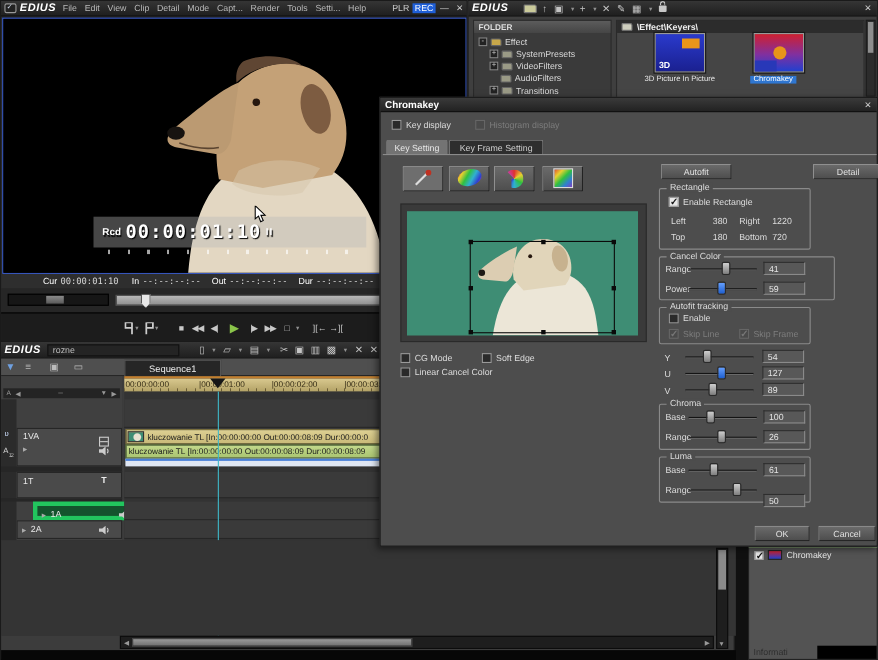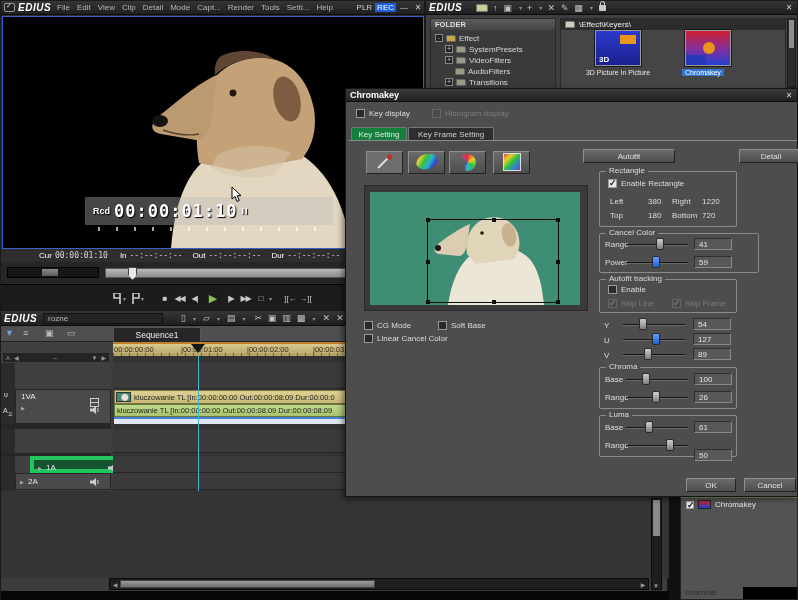--- a/index.html
+++ b/index.html
@@ -37,21 +37,21 @@
   .slider .thumb.blue { background:linear-gradient(#66a0ff,#1d5ecf); }
   .valbox { position:absolute; width:38px; height:12px; background:#585858; border:1px solid #2e2e2e;
     border-right-color:#8a8a8a; border-bottom-color:#8a8a8a; color:#e5e5e5; font-size:8px;
     padding:1px 0 0 4px; }
   .btn { position:absolute; background:linear-gradient(#6a6a6a,#4e4e4e); border:1px solid #8f8f8f;
     border-bottom-color:#222; border-right-color:#222; color:#e0e0e0; font-size:8px;
     text-align:center; padding-top:2px; border-radius:1px; }
   
   .tab { position:absolute; top:0; height:13px; font-size:8px; color:#e8e8e8; text-align:center;
     padding-top:2px; border:1px solid #777; border-bottom:none; border-radius:2px 2px 0 0; }
-  .tab.active { background:#15803d; }
+  .tab.active { background:#737373; }
   .tab.inactive { background:#2e2e2e; color:#cfcfcf; }
   
   .tree-row { position:absolute; display:flex; align-items:center; gap:3px; font-size:8px; color:#d8d8d8; height:10px; }
   .pm { width:8px; height:8px; border:1px solid #888; background:#222; color:#ccc; font-size:7px;
     line-height:6px; text-align:center; flex:none; }
   .ficon { width:10px; height:7px; background:#9a9a86; border:1px solid #666; border-radius:1px 2px 1px 1px; flex:none; }
   
   .tbtn { min-width:15px; height:15px; display:flex; align-items:center; justify-content:center;
     color:#c8c8c8; font-size:8px; letter-spacing:-1px; }
   .dd { color:#909090; font-size:6px; margin:0 1px; }
@@ -205,21 +205,21 @@
     </div>
     <div class="tree-row" style="left:24px;top:69px;">
       <span class="ficon"></span>
       <span>AudioCrossFades</span>
     </div>
   </div>
 
   <div class="abs" style="left:134px;top:17px;width:226px;height:268px;background:#454545;border:1px solid #2a2a2a;">
     <div style="height:11px;background:#2c2c2c;display:flex;align-items:center;gap:4px;padding-left:4px;">
       <span style="width:10px;height:7px;background:#cfcfbf;border:1px solid #777;border-radius:1px 2px 1px 1px;"></span>
-      <span style="font-size:8px;color:#eee;font-weight:normal;">\Effect\Keyers\</span>
+      <span style="font-size:8px;color:#eee;font-weight:bold;">\Effect\Keyers\</span>
     </div>
 
     <div class="abs" style="left:19px;top:10px;width:76px;height:64px;">
       <div class="abs" style="left:15px;top:1px;width:46px;height:36px;border:1px solid #999;outline:1px solid #1a1a1a;background:linear-gradient(#2a3acc,#1a2090);overflow:hidden;">
         <div class="abs" style="left:24px;top:4px;width:16px;height:9px;background:#e8951a;"></div>
         <span class="abs" style="left:3px;bottom:1px;color:#fff;font-size:8px;font-weight:bold;">3D</span>
       </div>
       <div class="abs" style="left:0;top:40px;width:76px;text-align:center;font-size:7px;color:#e8e8e8;">3D Picture In Picture</div>
     </div>
 
@@ -293,20 +293,24 @@
       </svg>
     </div>
 
     <div class="abs" style="left:0;top:21px;width:14px;height:159px;background:#2b2b2b;">
       <span class="abs" style="left:3px;top:28px;color:#cfe0ff;font-size:7px;">υ</span>
       <span class="abs" style="left:2px;top:44px;color:#ddd;font-size:7px;">A</span>
       <span class="abs" style="left:7px;top:48px;color:#bbb;font-size:5px;letter-spacing:-1px;">12</span>
     </div>
     <div class="abs" style="left:0;top:82px;width:110px;height:5px;background:#262626;"></div>
 
+    <div class="abs" style="left:14px;top:87px;width:96px;height:24px;background:#4a4a4a;border:1px solid #262626;">
+      <span class="trackname abs" style="left:5px;top:3px;">1T</span>
+      <span class="abs" style="left:76px;top:2px;color:#eee;font-size:8px;font-weight:bold;">T</span>
+    </div>
     <div class="abs" style="left:0;top:111px;width:110px;height:3px;background:#262626;"></div>
 
     <div class="abs" style="left:29px;top:114px;width:96px;height:17px;background:#14532d;border:4px solid #22c55e;">
       <span class="exp abs" style="left:4px;top:5px;">▶</span>
       <span class="trackname abs" style="left:12px;top:3px;">1A</span>
       <svg class="abs" width="10" height="8" viewBox="0 0 10 8" style="left:74px;top:4px;">
         <polygon points="0,2.5 3,2.5 6,0 6,8 3,5.5 0,5.5" fill="#ccc"></polygon>
           <path d="M7.5,2 Q9,4 7.5,6" stroke="#ccc" fill="none" stroke-width="1"></path>
       </svg>
     </div>
@@ -426,28 +430,28 @@
       </div>
     </div>
   </div>
 
   <div class="cb-row abs" style="left:18px;top:232px;">
     <span class="cb"></span>
     <span>CG Mode</span>
   </div>
   <div class="cb-row abs" style="left:92px;top:232px;">
     <span class="cb"></span>
-    <span>Soft Base</span>
+    <span>Soft Edge</span>
   </div>
   <div class="cb-row abs" style="left:18px;top:245px;">
     <span class="cb"></span>
     <span>Linear Cancel Color</span>
   </div>
 
-  <div class="btn" style="left:237px;top:60px;width:92px;height:14px;">Autofit</div>
+  <div class="btn" style="left:255px;top:60px;width:64px;height:14px;">Autofit</div>
   <div class="btn" style="left:345px;top:60px;width:64px;height:14px;margin-left:48px;">Detail</div>
 
   <div class="group" style="left:253px;top:82px;width:138px;height:56px;">
     <span class="gtitle">Rectangle</span>
     <div class="cb-row abs" style="left:8px;top:7px;">
       <span class="cb checked"></span>
       <span>Enable Rectangle</span>
     </div>
     <span class="abs" style="left:10px;top:25px;font-size:8px;color:#ddd;">Left</span>
     <span class="abs" style="left:48px;top:25px;font-size:8px;color:#ddd;">380</span>

